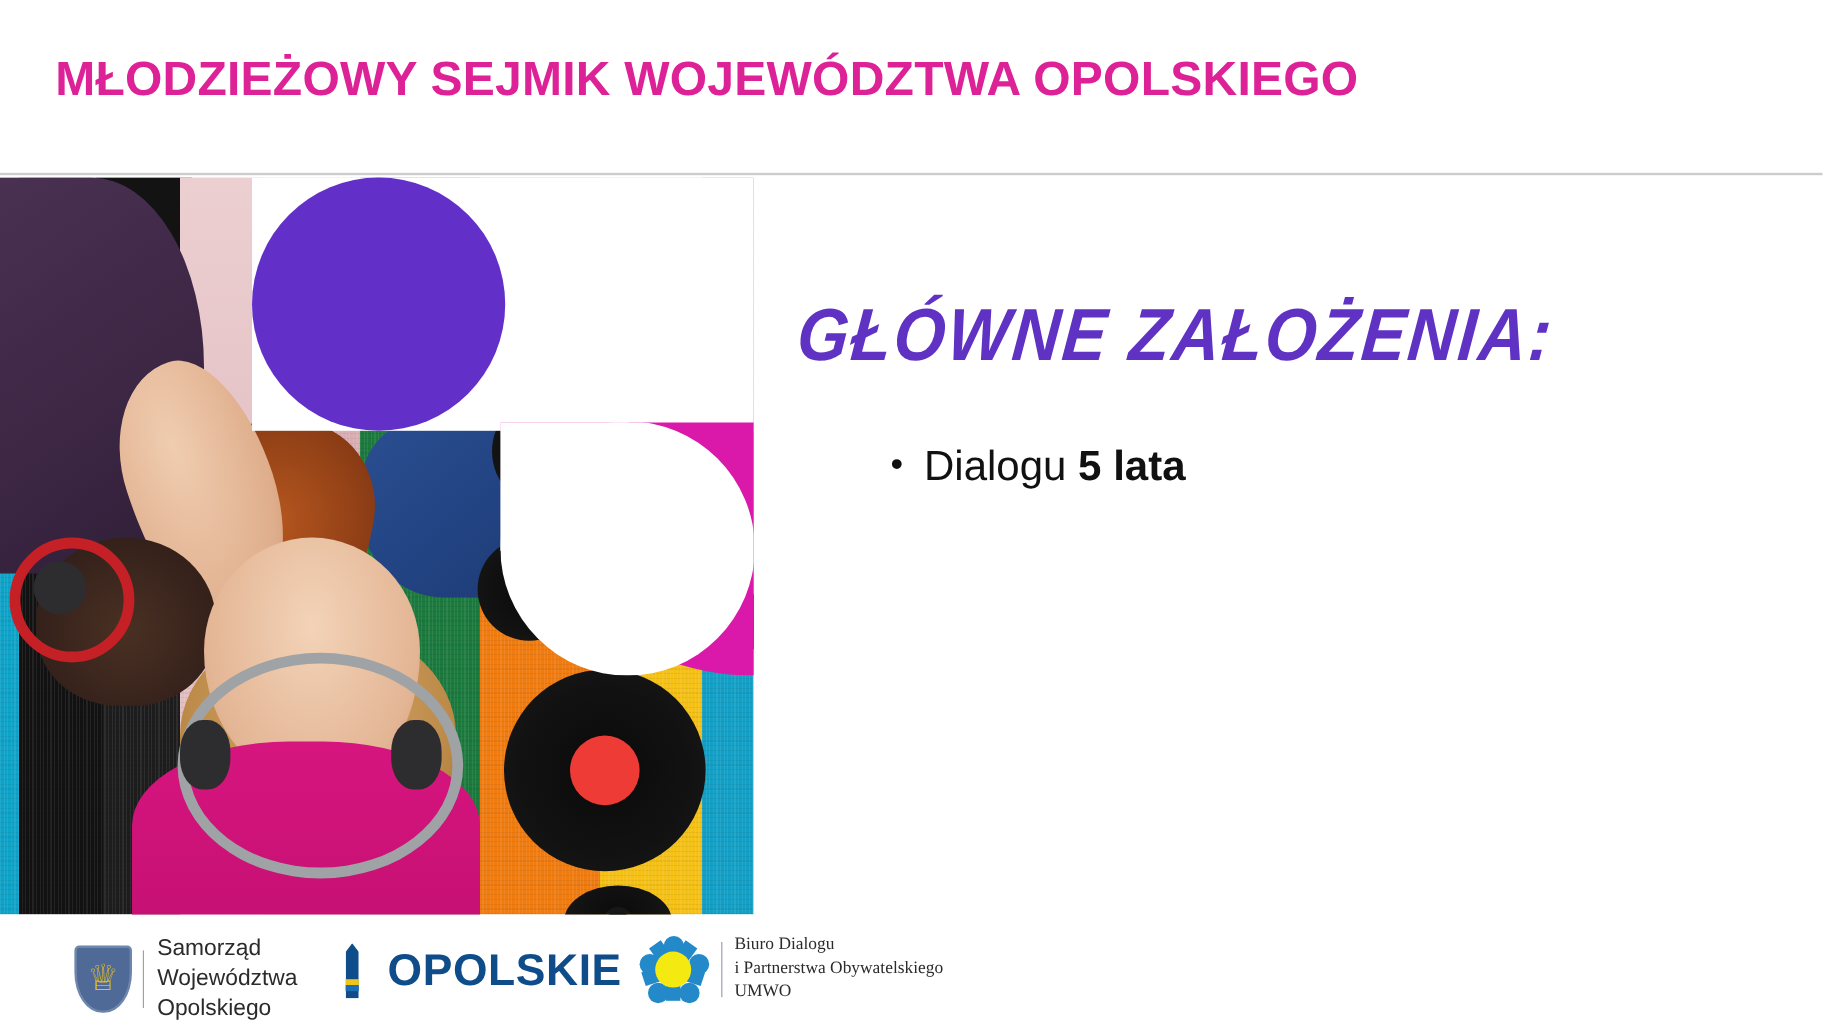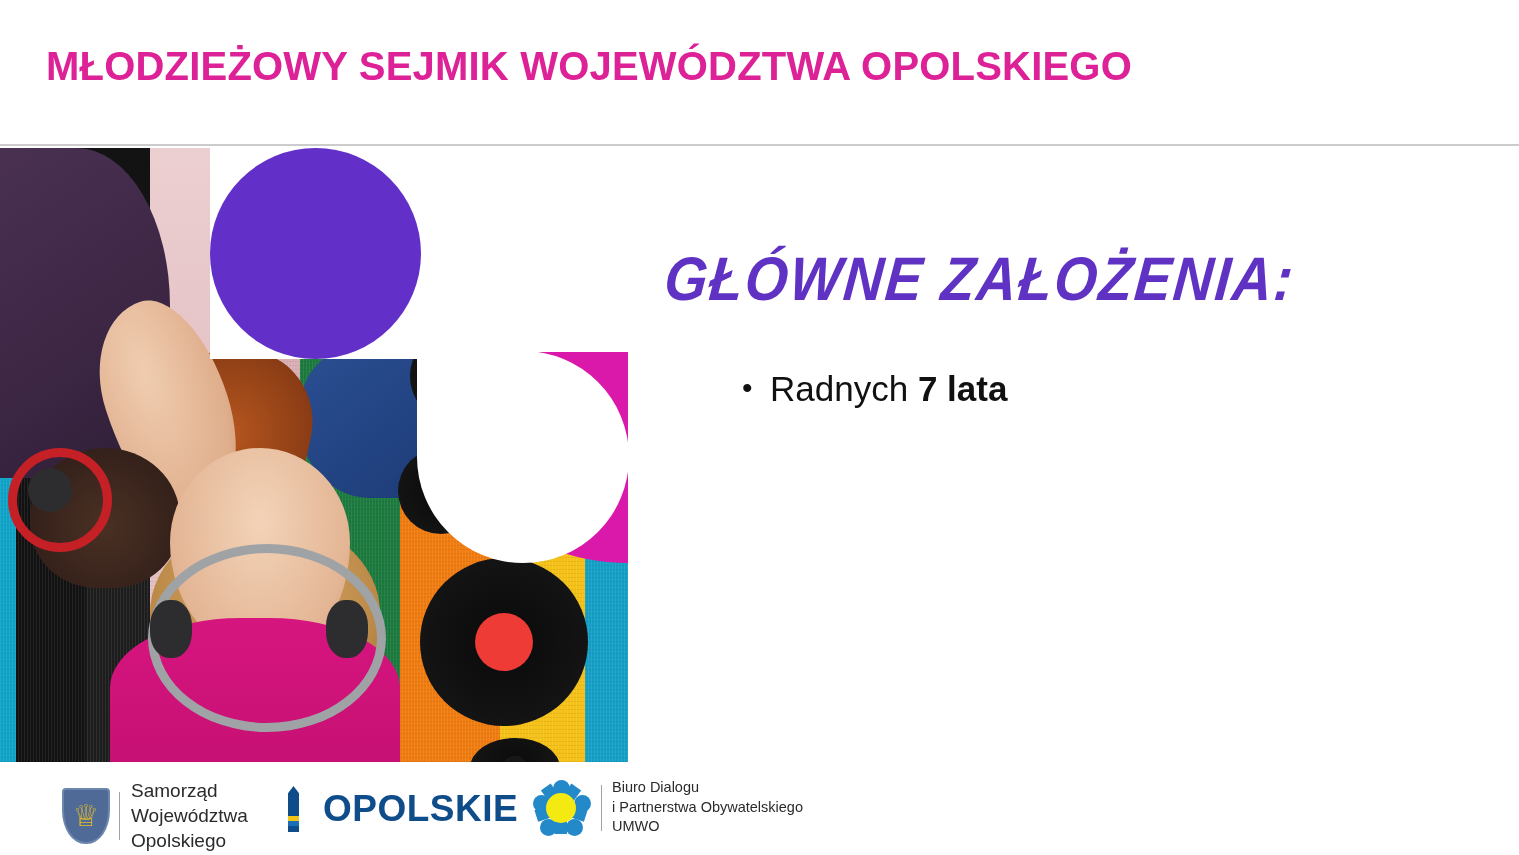--- a/index.html
+++ b/index.html
@@ -406,21 +406,21 @@
     background: #f5e912;
     z-index: 2;
   }
   #logo-biuro .sep {
     width: 1px;
     height: 46px;
     background: #9aa3ad;
     margin: 0 10px 0 2px;
   }
   #logo-biuro .txt {
-    font-family: Liberation Sans, sans-serif;
+    font-family: Liberation Serif, serif;
     font-size: 14.5px;
     line-height: 1.36;
     color: #2b2b2b;
   }
 </style>
 </head>
 <body>
 
 <div id="slide">
 
@@ -476,21 +476,21 @@
   <div id="magenta-arc-wrap">
     <div id="magenta-arc"></div>
     <div id="magenta-arc-hole"></div>
   </div>
   <div id="magenta-white-sq"></div>
 
   <div id="content-heading">GŁÓWNE ZAŁOŻENIA:</div>
 
   <ul id="bullet-list">
     <li>
-      <span>Radnych </span><span class="b-strong">7 lata</span>
+      <span>Dialogu </span><span class="b-strong">5 lata</span>
     </li>
   </ul>
 
   <div id="footer">
 
     <div class="logo" id="logo-samorzad">
       <div class="shield">
         <div class="sh-bg"></div>
         <div class="eagle">♕</div>
       </div>

